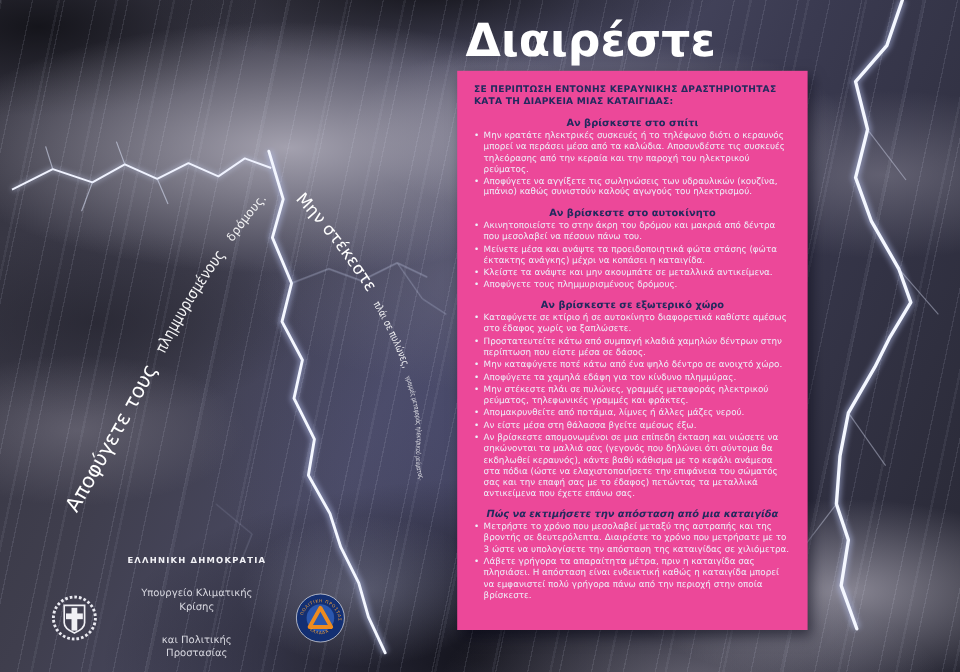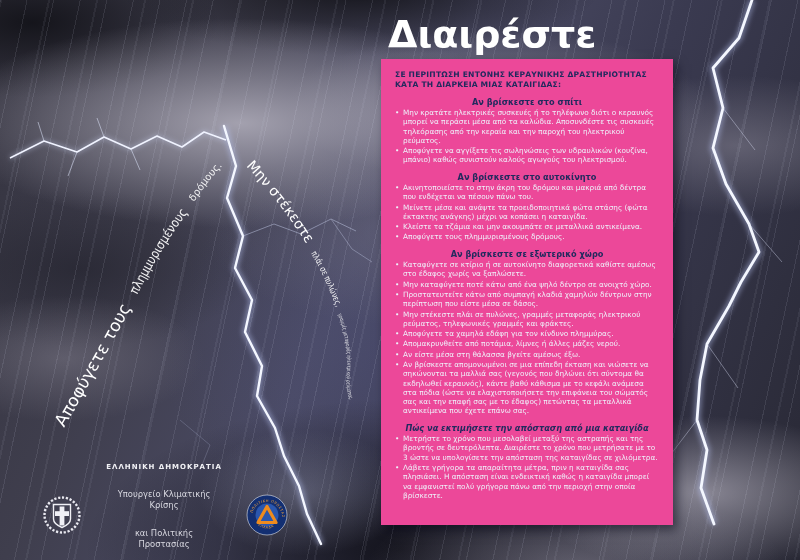--- a/index.html
+++ b/index.html
@@ -134,33 +134,33 @@
     <p class="intro">ΣΕ ΠΕΡΙΠΤΩΣΗ ΕΝΤΟΝΗΣ ΚΕΡΑΥΝΙΚΗΣ ΔΡΑΣΤΗΡΙΟΤΗΤΑΣ ΚΑΤΑ ΤΗ ΔΙΑΡΚΕΙΑ ΜΙΑΣ ΚΑΤΑΙΓΙΔΑΣ:</p>
 
     <h2>Αν βρίσκεστε στο σπίτι</h2>
     <ul>
       <li>Μην κρατάτε ηλεκτρικές συσκευές ή το τηλέφωνο διότι ο κεραυνός μπορεί να περάσει μέσα από τα καλώδια. Αποσυνδέστε τις συσκευές τηλεόρασης από την κεραία και την παροχή του ηλεκτρικού ρεύματος.</li>
       <li>Αποφύγετε να αγγίξετε τις σωληνώσεις των υδραυλικών (κουζίνα, μπάνιο) καθώς συνιστούν καλούς αγωγούς του ηλεκτρισμού.</li>
     </ul>
 
     <h2>Αν βρίσκεστε στο αυτοκίνητο</h2>
     <ul>
-      <li>Ακινητοποιείστε το στην άκρη του δρόμου και μακριά από δέντρα που ενδέχεται να πέσουν πάνω του.</li>
+      <li>Ακινητοποιείστε το στην άκρη του δρόμου και μακριά από δέντρα που μεσολαβεί να πέσουν πάνω του.</li>
       <li>Μείνετε μέσα και ανάψτε τα προειδοποιητικά φώτα στάσης (φώτα έκτακτης ανάγκης) μέχρι να κοπάσει η καταιγίδα.</li>
-      <li>Κλείστε τα τζάμια και μην ακουμπάτε σε μεταλλικά αντικείμενα.</li>
+      <li>Κλείστε τα ανάψτε και μην ακουμπάτε σε μεταλλικά αντικείμενα.</li>
       <li>Αποφύγετε τους πλημμυρισμένους δρόμους.</li>
     </ul>
 
     <h2>Αν βρίσκεστε σε εξωτερικό χώρο</h2>
     <ul>
       <li>Καταφύγετε σε κτίριο ή σε αυτοκίνητο διαφορετικά καθίστε αμέσως στο έδαφος χωρίς να ξαπλώσετε.</li>
+      <li>Προστατευτείτε κάτω από συμπαγή κλαδιά χαμηλών δέντρων στην περίπτωση που είστε μέσα σε δάσος.</li>
       <li>Μην καταφύγετε ποτέ κάτω από ένα ψηλό δέντρο σε ανοιχτό χώρο.</li>
-      <li>Προστατευτείτε κάτω από συμπαγή κλαδιά χαμηλών δέντρων στην περίπτωση που είστε μέσα σε δάσος.</li>
+      <li>Αποφύγετε τα χαμηλά εδάφη για τον κίνδυνο πλημμύρας.</li>
       <li>Μην στέκεστε πλάι σε πυλώνες, γραμμές μεταφοράς ηλεκτρικού ρεύματος, τηλεφωνικές γραμμές και φράκτες.</li>
-      <li>Αποφύγετε τα χαμηλά εδάφη για τον κίνδυνο πλημμύρας.</li>
       <li>Απομακρυνθείτε από ποτάμια, λίμνες ή άλλες μάζες νερού.</li>
       <li>Αν είστε μέσα στη θάλασσα βγείτε αμέσως έξω.</li>
       <li>Αν βρίσκεστε απομονωμένοι σε μια επίπεδη έκταση και νιώσετε να σηκώνονται τα μαλλιά σας (γεγονός που δηλώνει ότι σύντομα θα εκδηλωθεί κεραυνός), κάντε βαθύ κάθισμα με το κεφάλι ανάμεσα στα πόδια (ώστε να ελαχιστοποιήσετε την επιφάνεια του σώματός σας και την επαφή σας με το έδαφος) πετώντας τα μεταλλικά αντικείμενα που έχετε επάνω σας.</li>
     </ul>
 
     <h2 class="italic">Πώς να εκτιμήσετε την απόσταση από μια καταιγίδα</h2>
     <ul class="italic">
       <li>Μετρήστε το χρόνο που μεσολαβεί μεταξύ της αστραπής και της βροντής σε δευτερόλεπτα. Διαιρέστε το χρόνο που μετρήσατε με το 3 ώστε να υπολογίσετε την απόσταση της καταιγίδας σε χιλιόμετρα.</li>
       <li>Λάβετε γρήγορα τα απαραίτητα μέτρα, πριν η καταιγίδα σας πλησιάσει. Η απόσταση είναι ενδεικτική καθώς η καταιγίδα μπορεί να εμφανιστεί πολύ γρήγορα πάνω από την περιοχή στην οποία βρίσκεστε.</li>
     </ul>

